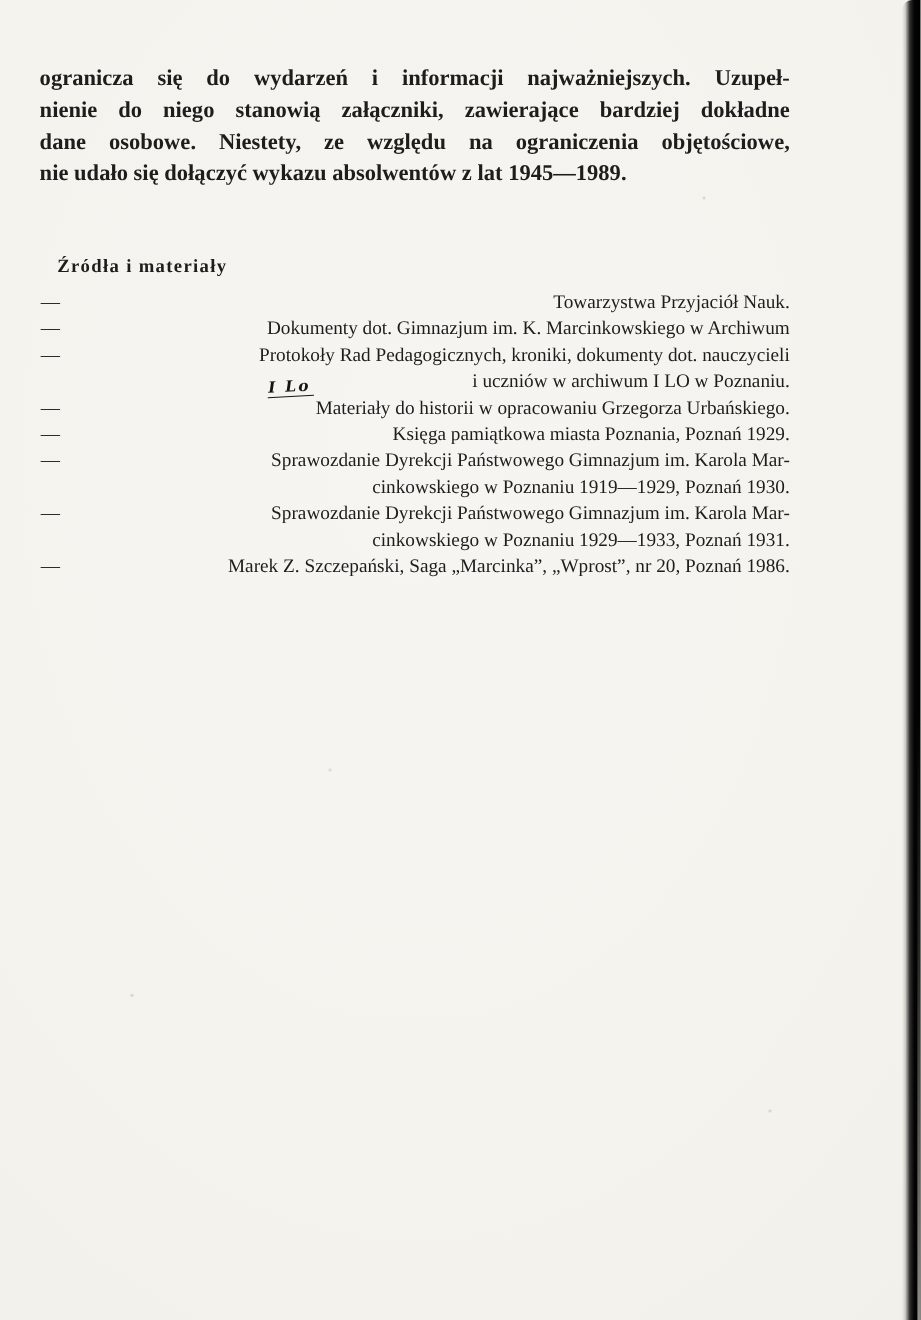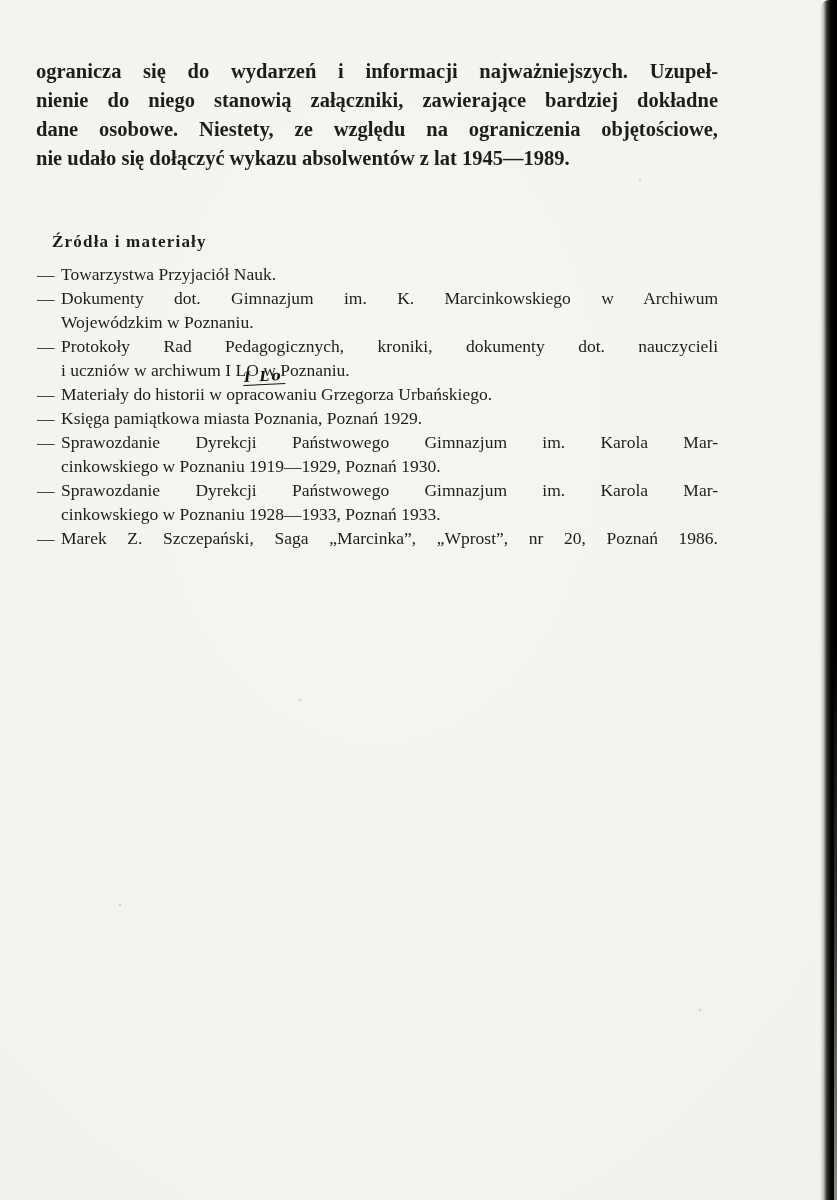--- a/index.html
+++ b/index.html
@@ -43,21 +43,21 @@
 
   
   .sources {
     position: absolute;
     left: 37px; top: 262px;
     width: 681px;
     font-size: 17.5px;
   }
   .item { position: relative; padding-left: 24px; }
   .dash { position: absolute; left: 0; top: 0; height: 24px; line-height: 24px; }
-  .sline { height: 24px; line-height: 24px; overflow: hidden; white-space: normal; }
+  .sline { height: 24px; line-height: 24px; overflow: hidden; white-space: normal; text-align: right; }
 
   
   .annotation {
     position: absolute;
     left: 206px; top: -13px;
     font-family: "DejaVu Serif", serif;
     font-style: italic;
     font-weight: bold;
     font-size: 14px;
     letter-spacing: 2px;
@@ -107,21 +107,20 @@
   <div class="sources">
 
     <div class="item">
       <span class="dash">—</span>
       <div class="sline">Towarzystwa Przyjaciół Nauk.</div>
     </div>
 
     <div class="item">
       <span class="dash">—</span>
       <div class="sline j">Dokumenty dot. Gimnazjum im. K. Marcinkowskiego w Archiwum</div>
-      <div class="sline">Wojewódzkim w Poznaniu.</div>
     </div>
 
     <div class="item">
       <span class="dash">—</span>
       <div class="sline j">Protokoły Rad Pedagogicznych, kroniki, dokumenty dot. nauczycieli</div>
       <div class="sline">i uczniów w archiwum I LO w Poznaniu.</div>
     </div>
 
     <div class="item">
       <span class="dash">—</span>
@@ -136,21 +135,21 @@
 
     <div class="item">
       <span class="dash">—</span>
       <div class="sline j">Sprawozdanie Dyrekcji Państwowego Gimnazjum im. Karola Mar-</div>
       <div class="sline">cinkowskiego w Poznaniu 1919—1929, Poznań 1930.</div>
     </div>
 
     <div class="item">
       <span class="dash">—</span>
       <div class="sline j">Sprawozdanie Dyrekcji Państwowego Gimnazjum im. Karola Mar-</div>
-      <div class="sline">cinkowskiego w Poznaniu 1928—1933, Poznań 1933.</div>
+      <div class="sline">cinkowskiego w Poznaniu 1929—1933, Poznań 1931.</div>
     </div>
 
     <div class="item">
       <span class="dash">—</span>
       <div class="sline j">Marek Z. Szczepański, Saga „Marcinka”, „Wprost”, nr 20, Poznań 1986.</div>
     </div>
 
   </div>
 
   <div class="scan-bar"></div>

